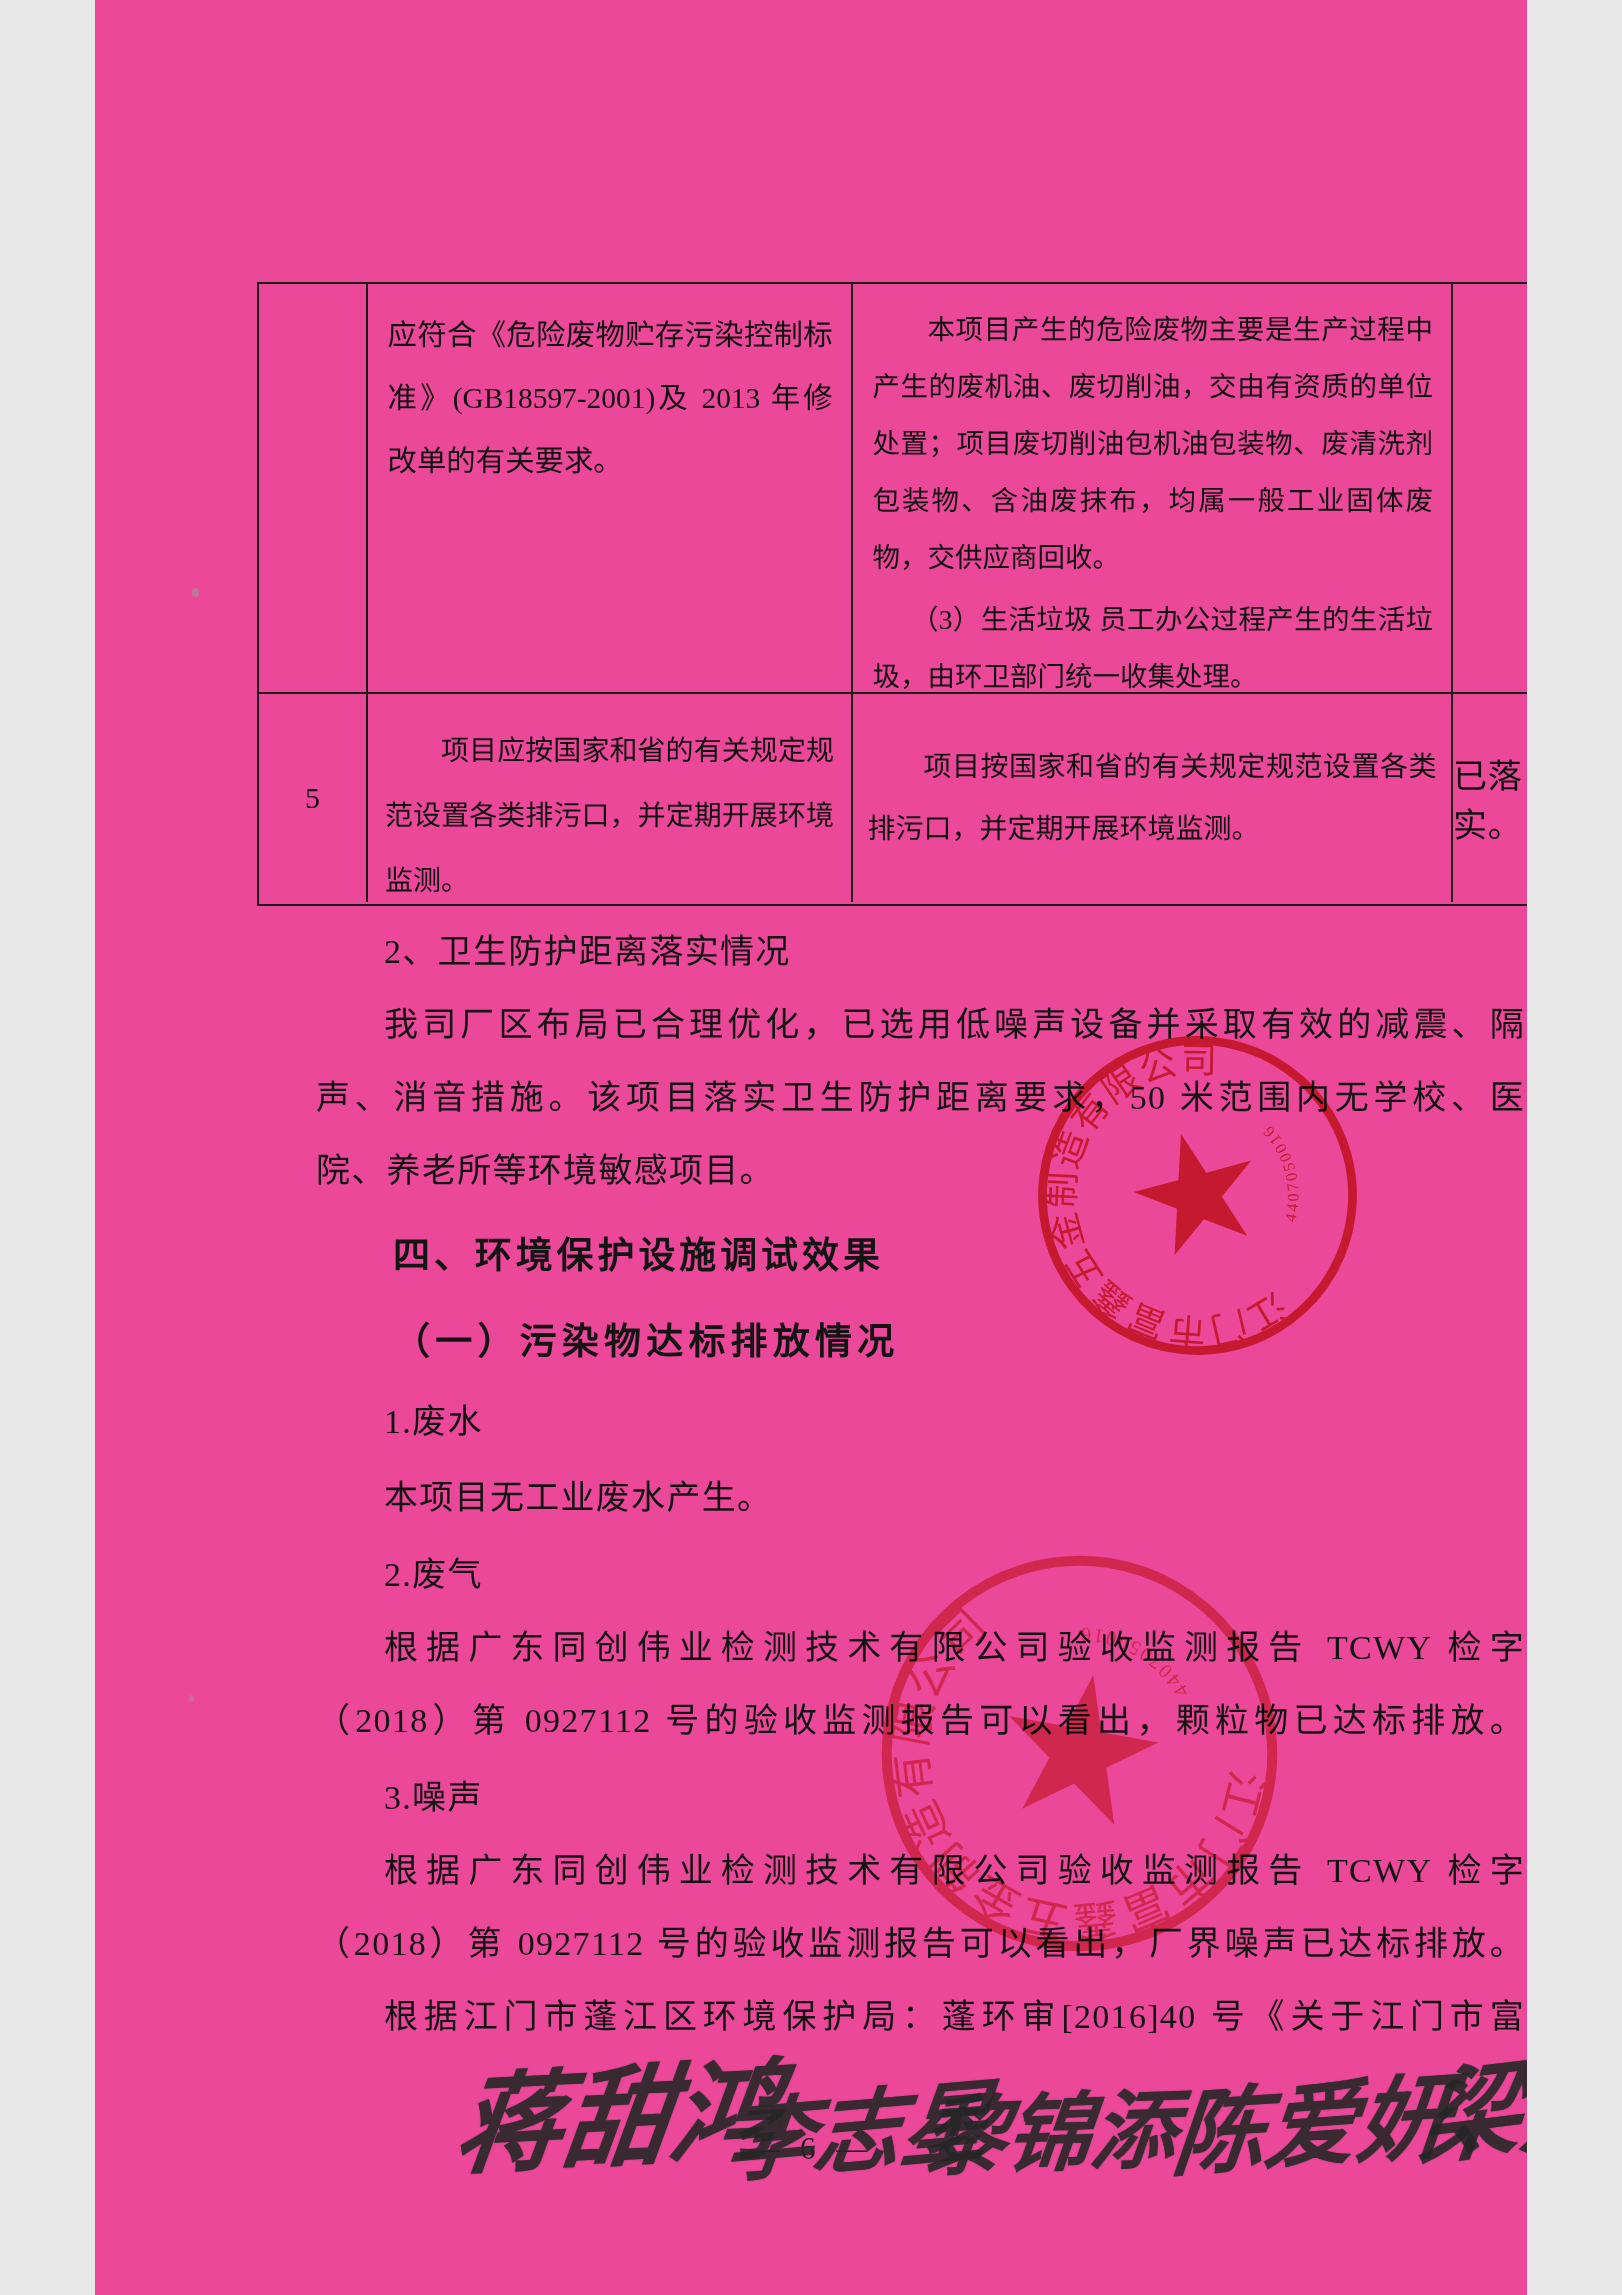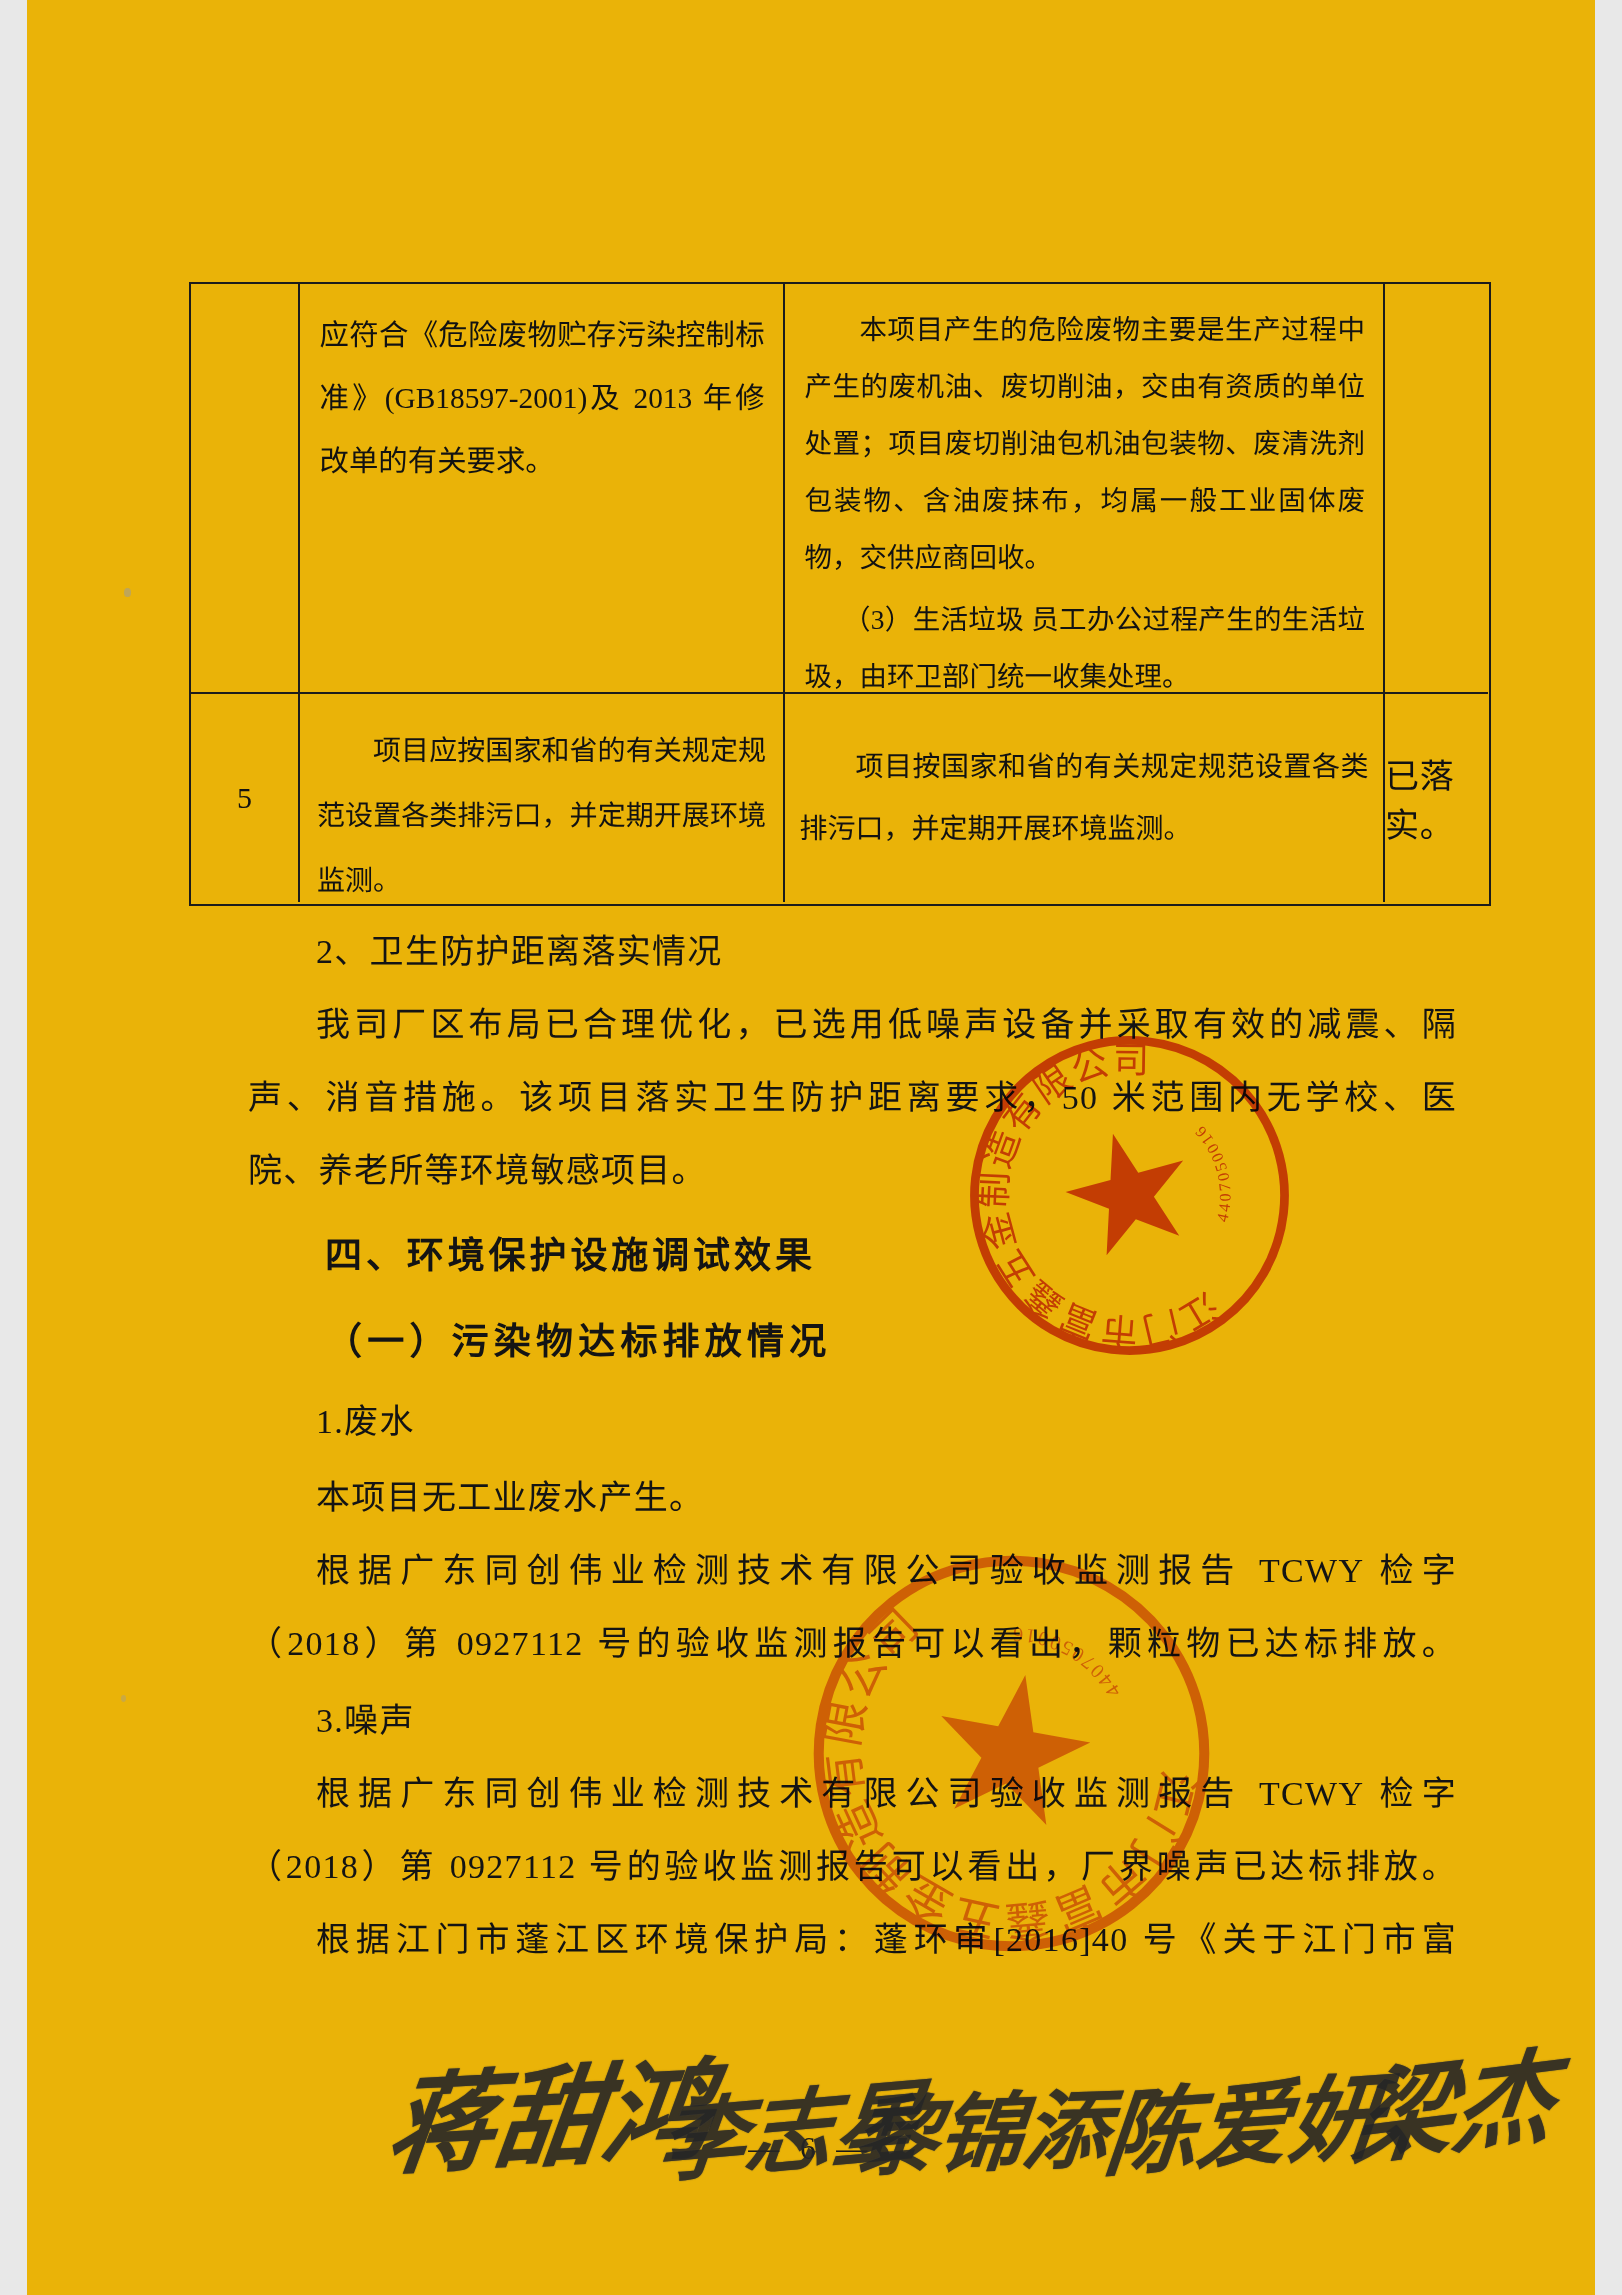--- a/index.html
+++ b/index.html
@@ -1,20 +1,20 @@
 <!DOCTYPE html>
 <html lang="zh-CN" style="font-size:10.5px"><head>
 <meta charset="utf-8">
 <style>
   html,body{margin:0;padding:0;background:#e8e8e8;}
   .page{
     position:relative;
-    width:1568px;height:2295px;
+    width:1432px;height:2295px;
     margin:0 auto;
-    background:#eab308;
+    background:#ec4899;
     font-family:"Liberation Serif", serif;
     color:#121212;
     overflow:hidden;
   }
   
   .reqtable{
     position:absolute;left:162px;top:282px;width:1302px;height:624px;
     border:2.6px solid #1c1c1c;
     display:grid;
     grid-template-columns:109px 485px 600px 103px;
@@ -108,20 +108,21 @@
     <div class="bline ind2 jl">我司厂区布局已合理优化，已选用低噪声设备并采取有效的减震、隔</div>
     <div class="bline jl">声、消音措施。该项目落实卫生防护距离要求，50 米范围内无学校、医</div>
     <div class="bline">院、养老所等环境敏感项目。</div>
 
     <div class="h-main">四、环境保护设施调试效果</div>
     <div class="h-kai">（一）污染物达标排放情况</div>
 
     <div class="item">1.废水</div>
     <div class="bline ind2 mt6">本项目无工业废水产生。</div>
 
+    <div class="item">2.废气</div>
     <div class="bline ind2 jl">根据广东同创伟业检测技术有限公司验收监测报告 TCWY 检字</div>
     <div class="bline jl">（2018）第 0927112 号的验收监测报告可以看出，颗粒物已达标排放。</div>
 
     <div class="item">3.噪声</div>
     <div class="bline ind2 jl">根据广东同创伟业检测技术有限公司验收监测报告 TCWY 检字</div>
     <div class="bline jl">（2018）第 0927112 号的验收监测报告可以看出，厂界噪声已达标排放。</div>
 
     <div class="bline ind2 jl">根据江门市蓬江区环境保护局：蓬环审[2016]40 号《关于江门市富</div>
   </div>
 

